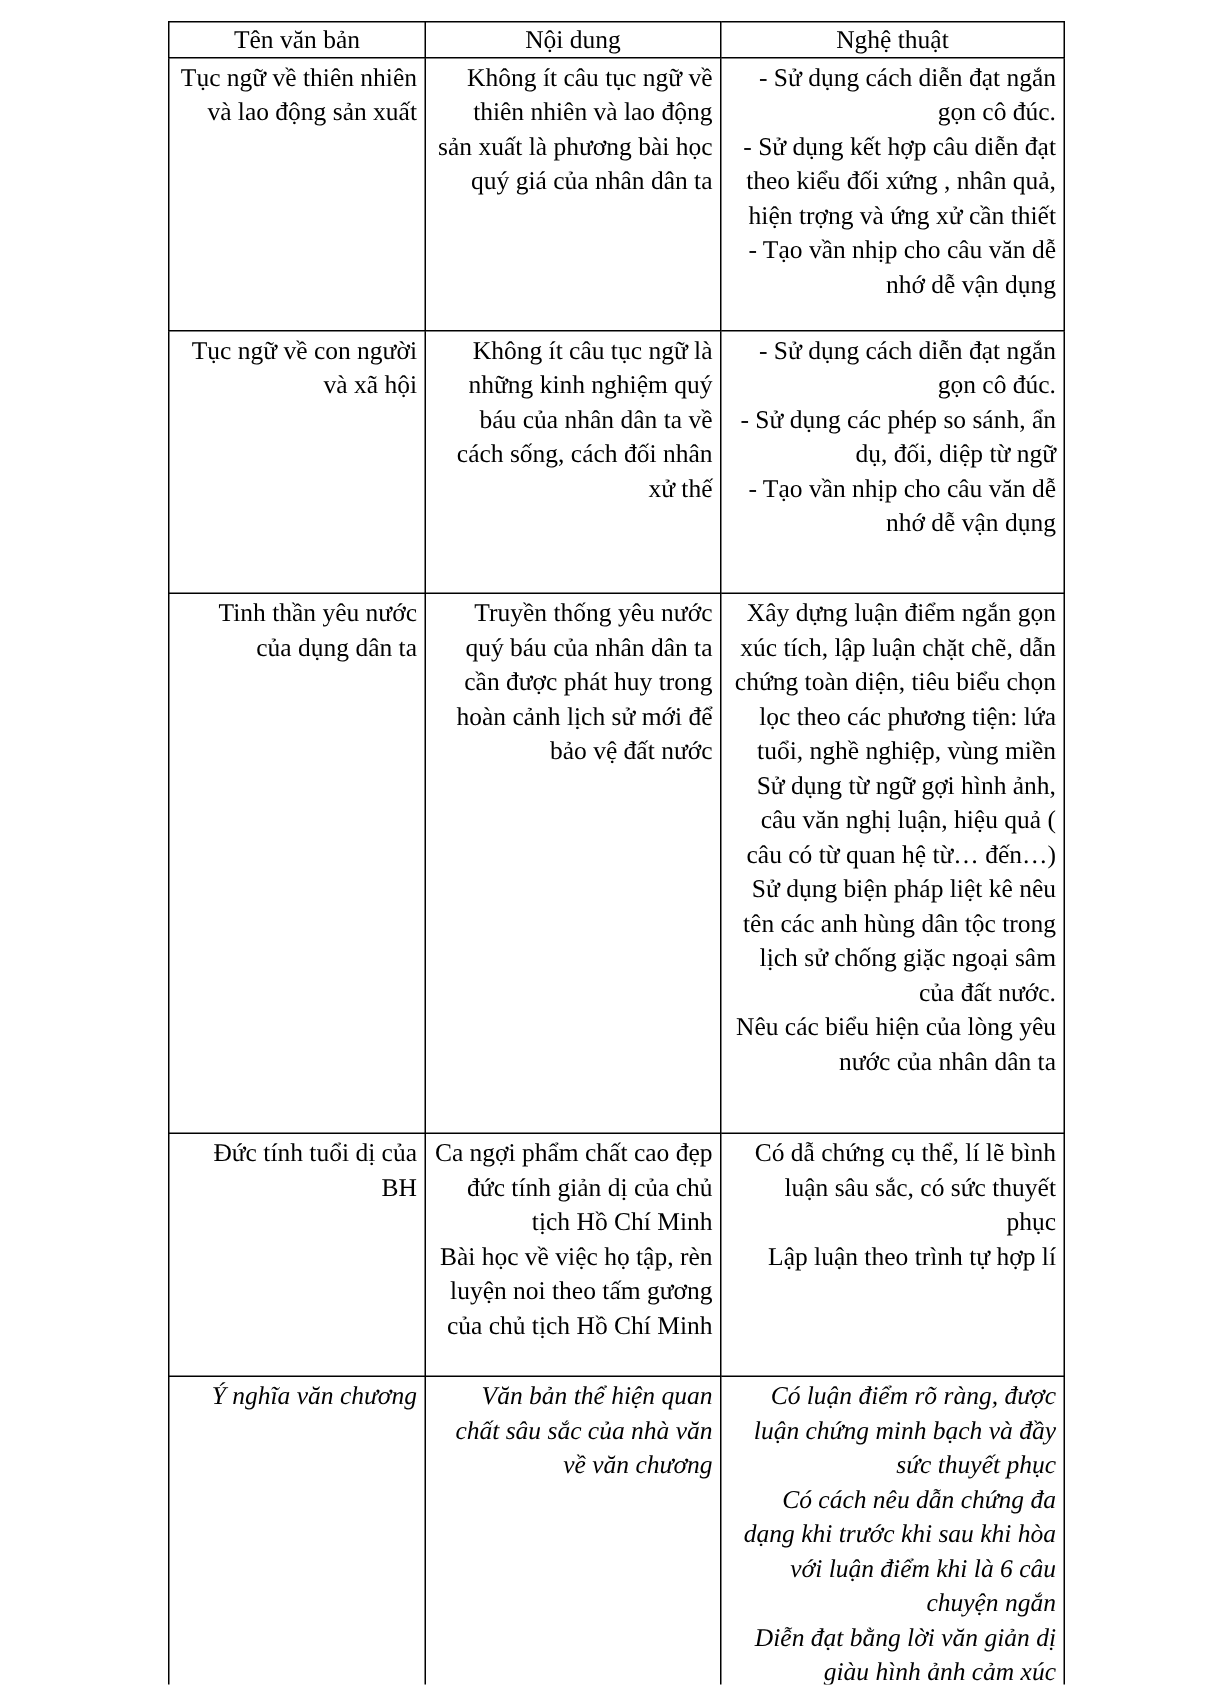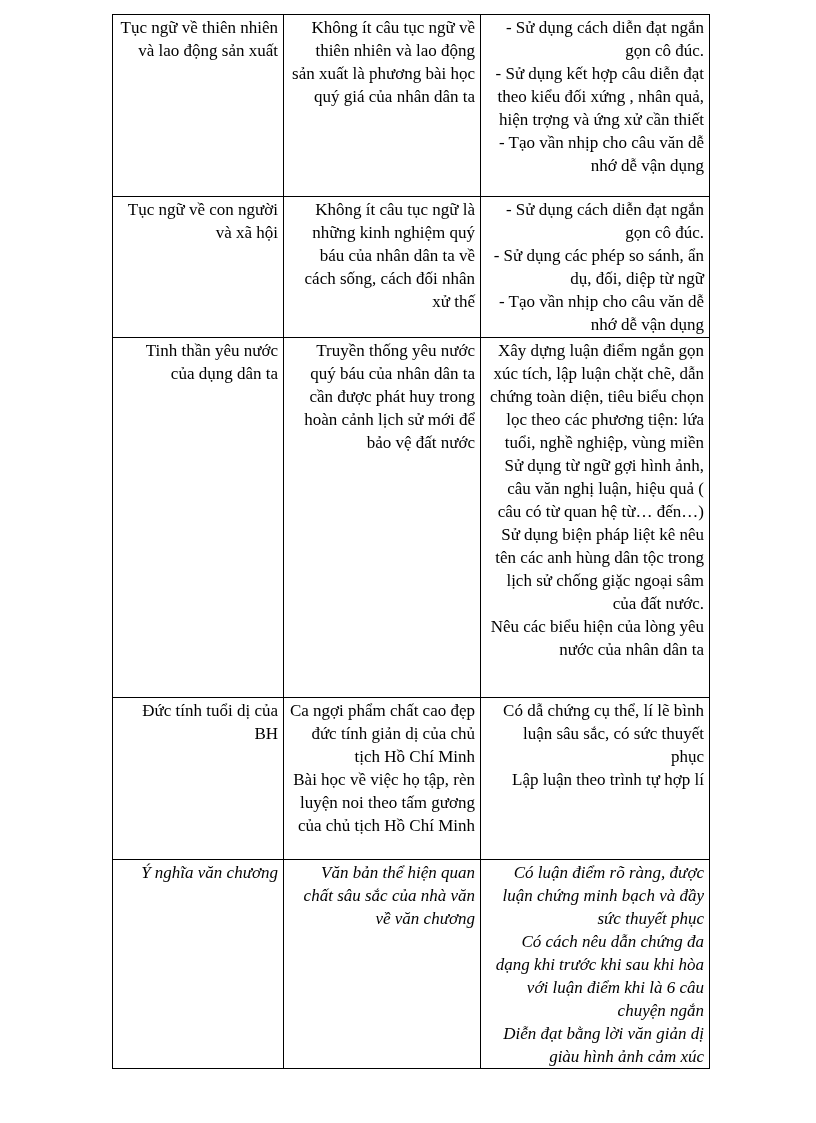--- a/index.html
+++ b/index.html
@@ -37,35 +37,40 @@
     padding: 0 2px;
   }
   .doc-table td {
     text-align: right;
     padding: 1px 5px 0 5px;
     white-space: pre-line;
   }
   
   .doc-table tr.r-header { height: 22px; }
   .doc-table tr.r-1 { height: 182px; }
-  .doc-table tr.r-2 { height: 141px; padding-left: 24px; }
+  .doc-table tr.r-2 { height: 175px; padding-left: 24px; }
   .doc-table tr.r-3 { height: 360px; }
   .doc-table tr.r-4 { height: 162px; }
   .doc-table tr.r-5 { height: 207px; font-style: italic; }
 </style>
 </head>
 <body>
 
 <table class="doc-table">
   <colgroup>
     <col style="width:171px">
     <col style="width:197px">
     <col style="width:229px">
   </colgroup>
   <tbody>
+    <tr class="r-header">
+      <th>Tên văn bản</th>
+      <th>Nội dung</th>
+      <th>Nghệ thuật</th>
+    </tr>
     <tr class="r-1">
       <td>Tục ngữ về thiên nhiên và lao động sản xuất</td>
       <td>Không ít câu tục ngữ về thiên nhiên và  lao động sản xuất là phương bài học quý giá của nhân dân ta</td>
       <td>- Sử dụng cách diễn đạt ngắn gọn cô đúc.
 - Sử dụng kết hợp câu diễn đạt theo kiểu  đối xứng , nhân quả, hiện trợng và ứng xử cần thiết
 - Tạo vần nhịp cho câu văn dễ nhớ dễ vận dụng</td>
     </tr>
     <tr class="r-2">
       <td>Tục ngữ về con người và xã hội</td>
       <td>Không ít câu tục ngữ là những kinh nghiệm quý báu của nhân dân ta về cách sống, cách đối nhân xử thế</td>

